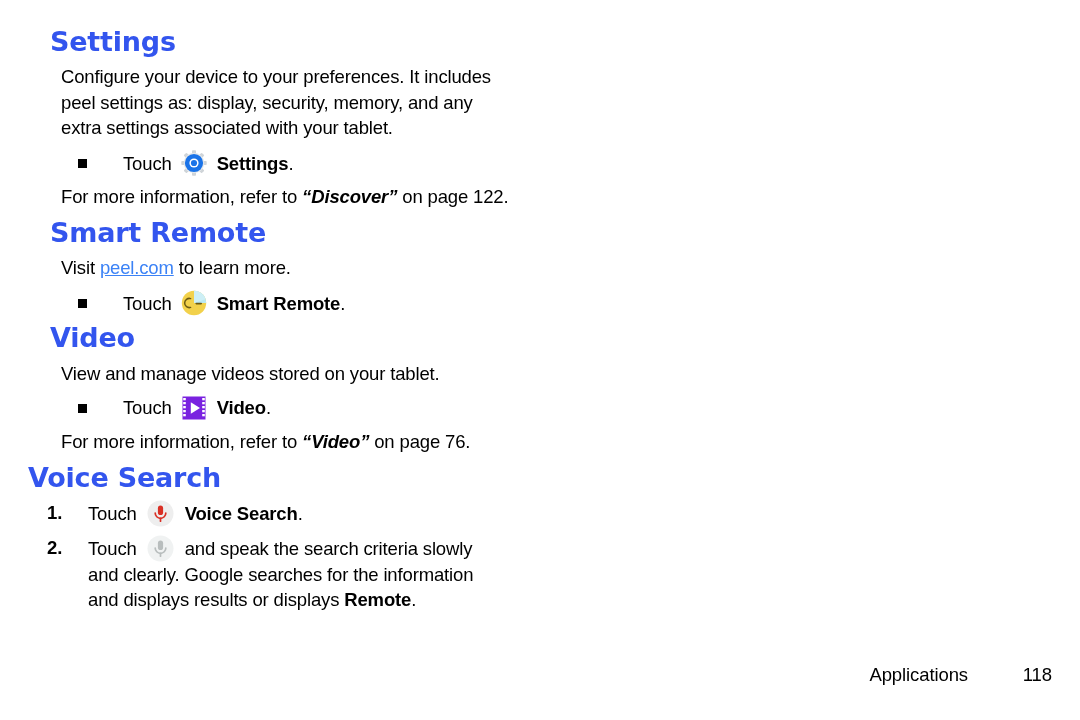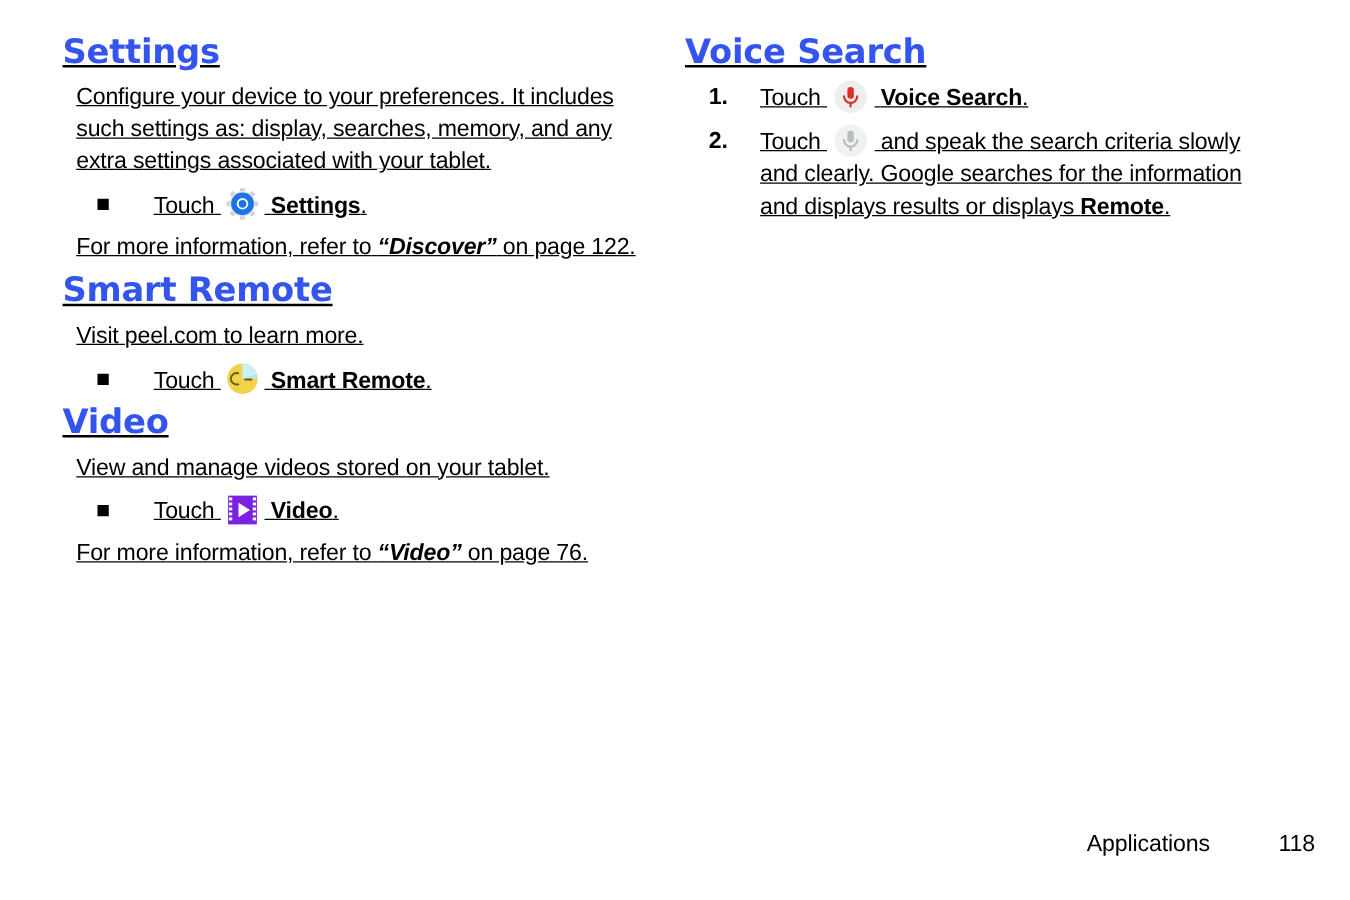--- a/index.html
+++ b/index.html
@@ -23,23 +23,22 @@
     height: 720px;
     box-sizing: border-box;
   }
 
   .columns {
     position: absolute;
     top: 28px;
     left: 0;
     width: 1080px;
     display: flex;
-    flex-direction: row;
+    flex-direction: column;
     align-items: flex-start;
-    text-decoration: underline;
   }
 
   .col {
     box-sizing: border-box;
   }
   .col-left {
     width: 520px;
     padding-left: 50px;
     padding-right: 8px;
   }
@@ -70,21 +69,21 @@
     letter-spacing: -0.15px;
   }
   p.body-text.no-bottom { margin-bottom: 4px; }
 
   .xref-title {
     font-style: italic;
     font-weight: bold;
   }
 
   a.inline-link {
-    color: #000000;
+    color: #3b82f6;
     text-decoration: underline;
   }
 
   
   ul.bullet-list, ol.num-list {
     list-style: none;
     margin: 0;
     padding: 0;
   }
   li.bullet-item, li.num-item {
@@ -183,21 +182,21 @@
 
 <div class="page">
 
   <div class="columns">
 
     <div class="col col-left">
 
       <section>
         <h1 class="section-heading">Settings</h1>
 
-        <p class="body-text">Configure your device to your preferences. It includes such settings as: display, searches, memory, and any extra settings associated with your tablet.</p>
+        <p class="body-text">Configure your device to your preferences. It includes peel settings as: display, security, memory, and any extra settings associated with your tablet.</p>
 
         <ul class="bullet-list">
           <li class="bullet-item">
             <span class="marker"></span>
             <span>Touch</span>
             <span class="app-icon icon-settings">
               <svg viewBox="0 0 26 26" width="26" height="26" aria-hidden="true">
                 <g fill="#cfd4d8">
                   <rect x="11.0" y="0.3" width="4" height="5" rx="0.8"></rect>
                   <rect x="11.0" y="20.7" width="4" height="5" rx="0.8"></rect>

